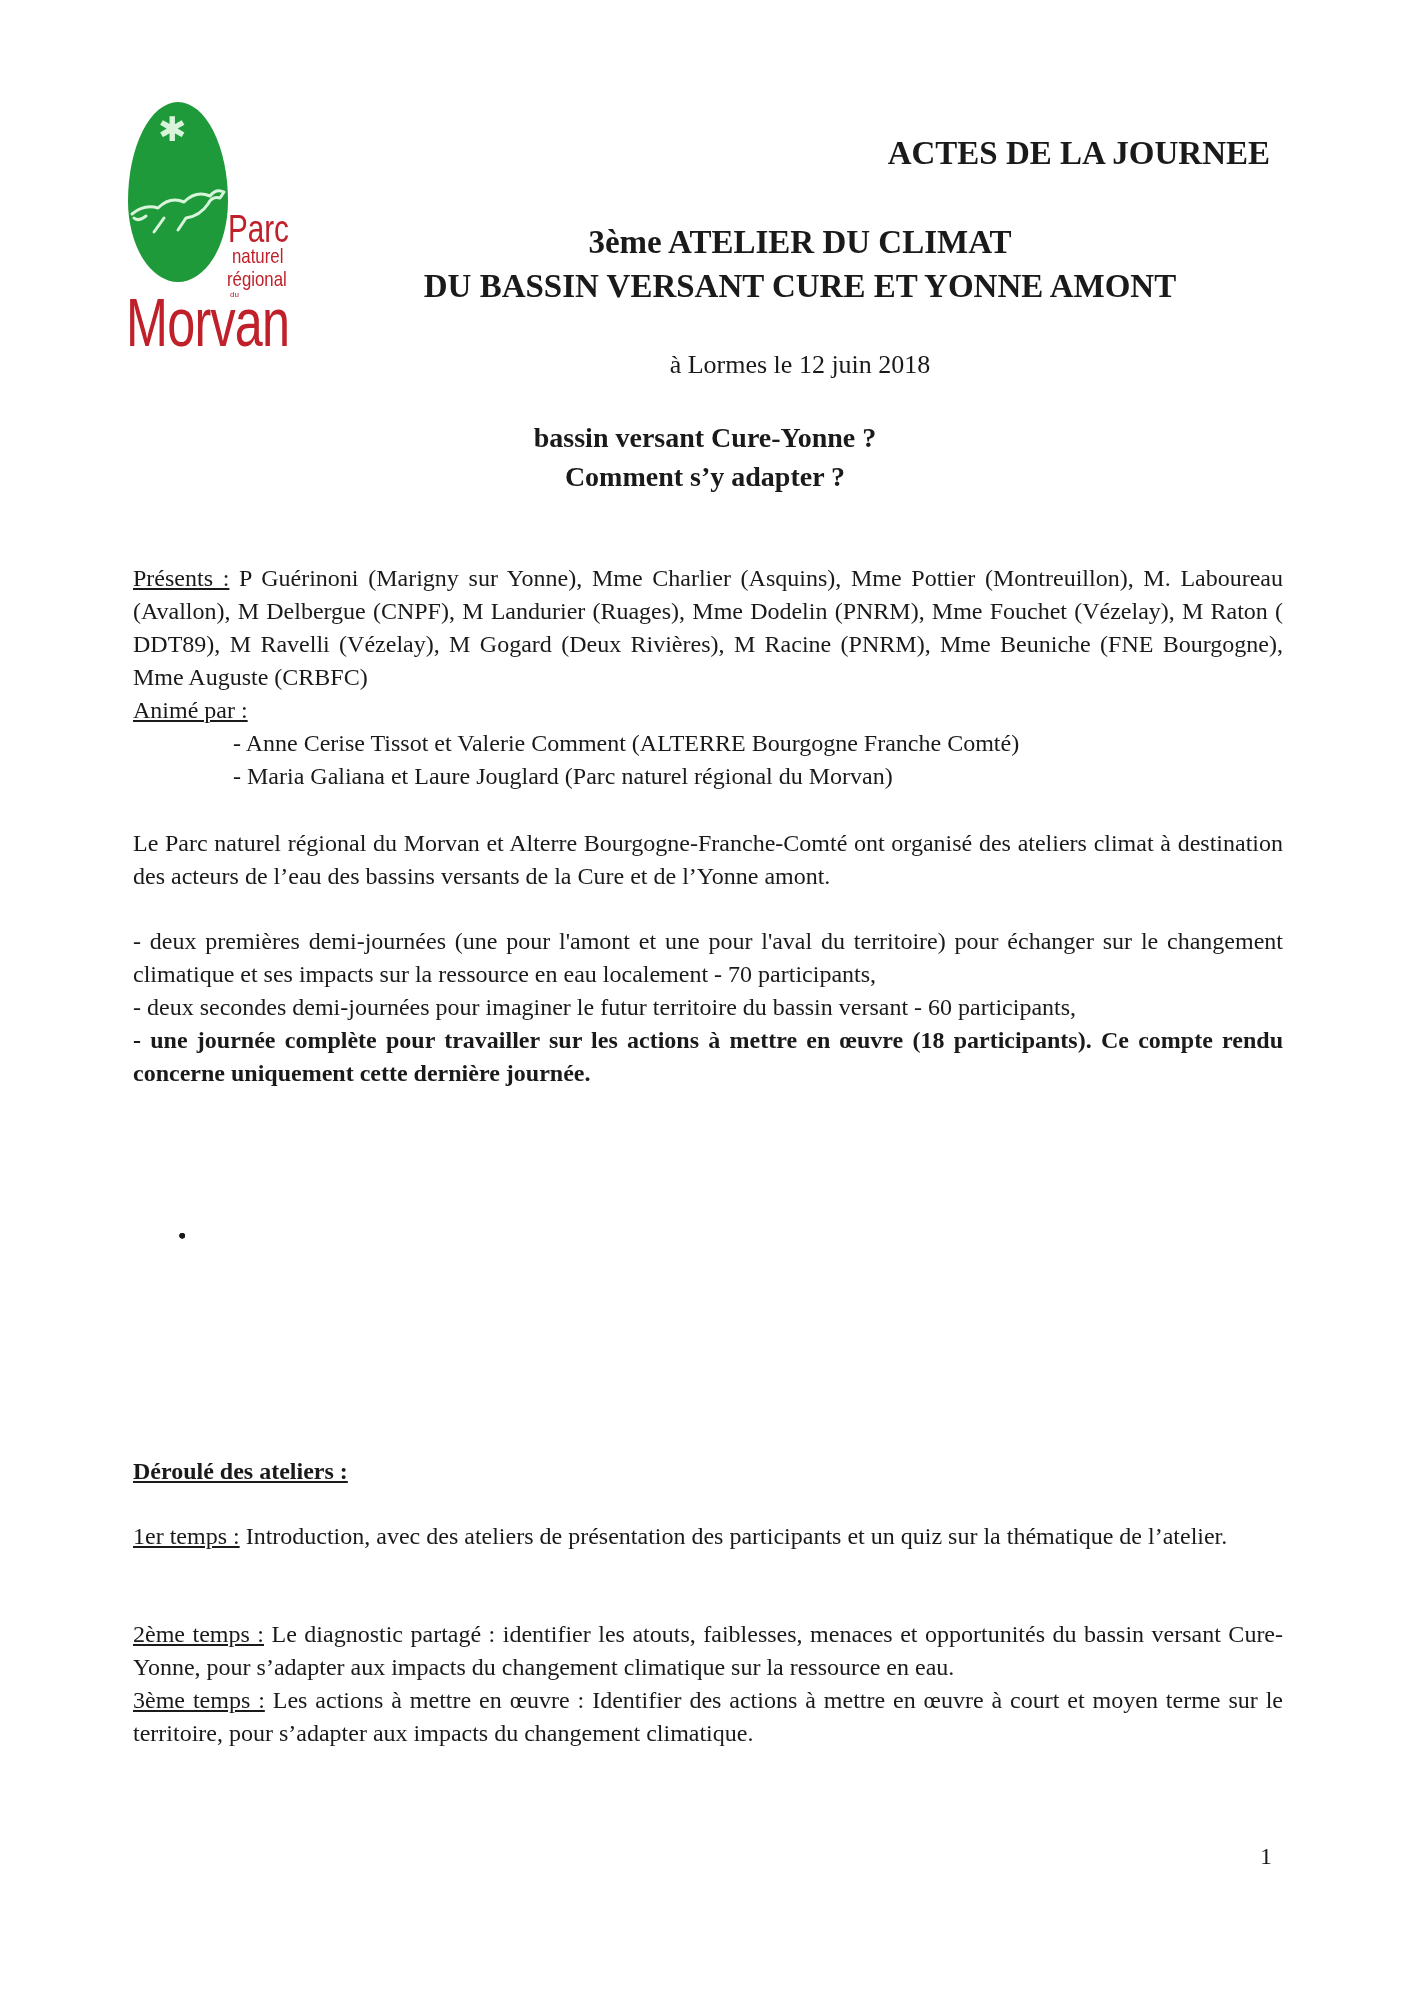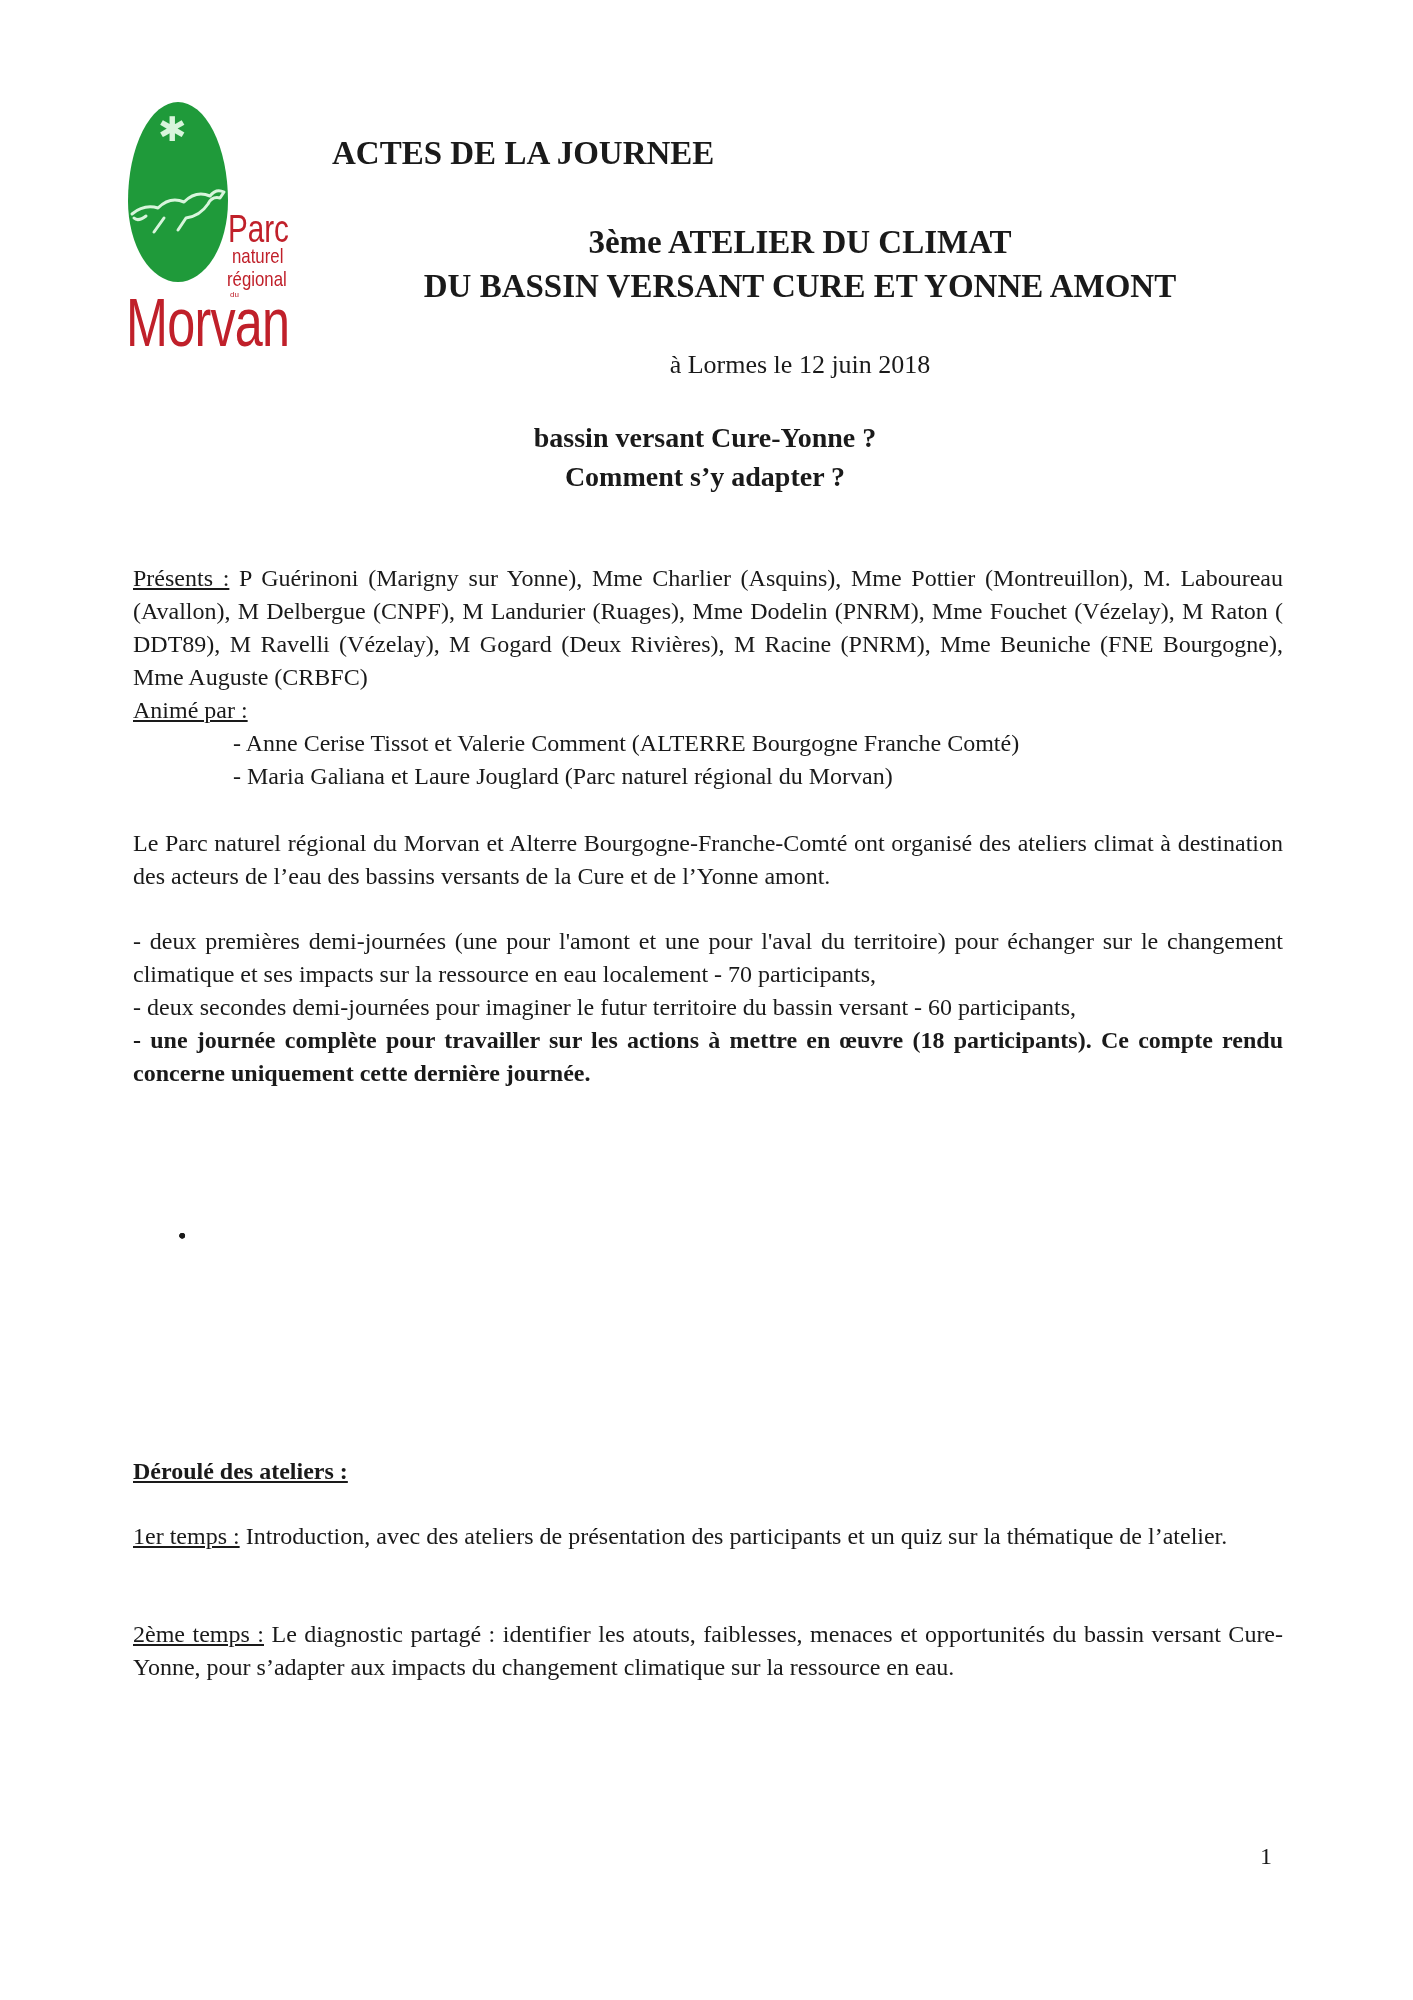--- a/index.html
+++ b/index.html
@@ -17,21 +17,21 @@
                font-size: 38px; line-height: 1; transform: scaleX(0.78); transform-origin: left top; }
   .logo-small { position: absolute; left: 110px; font-family: "Liberation Sans", sans-serif; color: #c0202a;
                 font-size: 21px; line-height: 1; transform: scaleX(0.8); transform-origin: left top; }
   .logo-naturel { top: 145px; left: 112px; }
   .logo-regional { top: 168px; left: 107px; }
   .logo-du { position: absolute; left: 110px; top: 190px; font-family: "Liberation Sans", sans-serif; color: #c0202a; font-size: 8px; }
   .logo-morvan { position: absolute; left: 6px; top: 188px; font-family: "Liberation Sans", sans-serif; color: #c0202a;
                  font-size: 68px; line-height: 1; transform: scaleX(0.74); transform-origin: left top; letter-spacing: -1px; }
 
   
-  .title1 { position: absolute; left: 332px; width: 900px; top: 135px; text-align: left; font-weight: bold; font-size: 33px; }
+  .title1 { position: absolute; left: 370px; width: 900px; top: 135px; text-align: right; font-weight: bold; font-size: 33px; }
   .title2 { position: absolute; left: 300px; width: 1000px; top: 220px; text-align: center; font-weight: bold; font-size: 33px; line-height: 44px; }
   .date { position: absolute; left: 350px; width: 900px; top: 350px; text-align: center; font-size: 26px; }
   .question { position: absolute; left: 150px; width: 1110px; top: 418px; text-align: center; font-weight: bold; font-size: 28px; line-height: 39px; }
 
   
   .body { position: absolute; left: 133px; width: 1150px; font-size: 24px; line-height: 33px; text-align: justify; }
   .u { text-decoration: underline; }
   .b { font-weight: bold; }
   p { margin: 0; }
   .indent { padding-left: 100px; }
@@ -99,16 +99,17 @@
   </div>
 
   <div class="body" style="top:1455px;">
     <p class="b u" style="width:fit-content;">Déroulé des ateliers :</p>
   </div>
   <div class="body" style="top:1520px;">
     <p><span class="u">1er temps :</span><span> Introduction, avec des ateliers de présentation des participants et un quiz sur la thématique de l’atelier.</span></p>
   </div>
   <div class="body" style="top:1618px;">
     <p><span class="u">2ème temps :</span><span> Le diagnostic partagé : identifier les atouts, faiblesses, menaces et opportunités du bassin versant Cure-Yonne, pour s’adapter aux impacts du changement climatique sur la ressource en eau.</span></p>
+    <p><span class="u">3ème temps :</span><span> Les actions à mettre en œuvre : Identifier des actions à mettre en œuvre à court et moyen terme sur le territoire, pour s’adapter aux impacts du changement climatique.</span></p>
   </div>
 
   <div class="pagenum">1</div>
 </div>
 
 </body></html>

